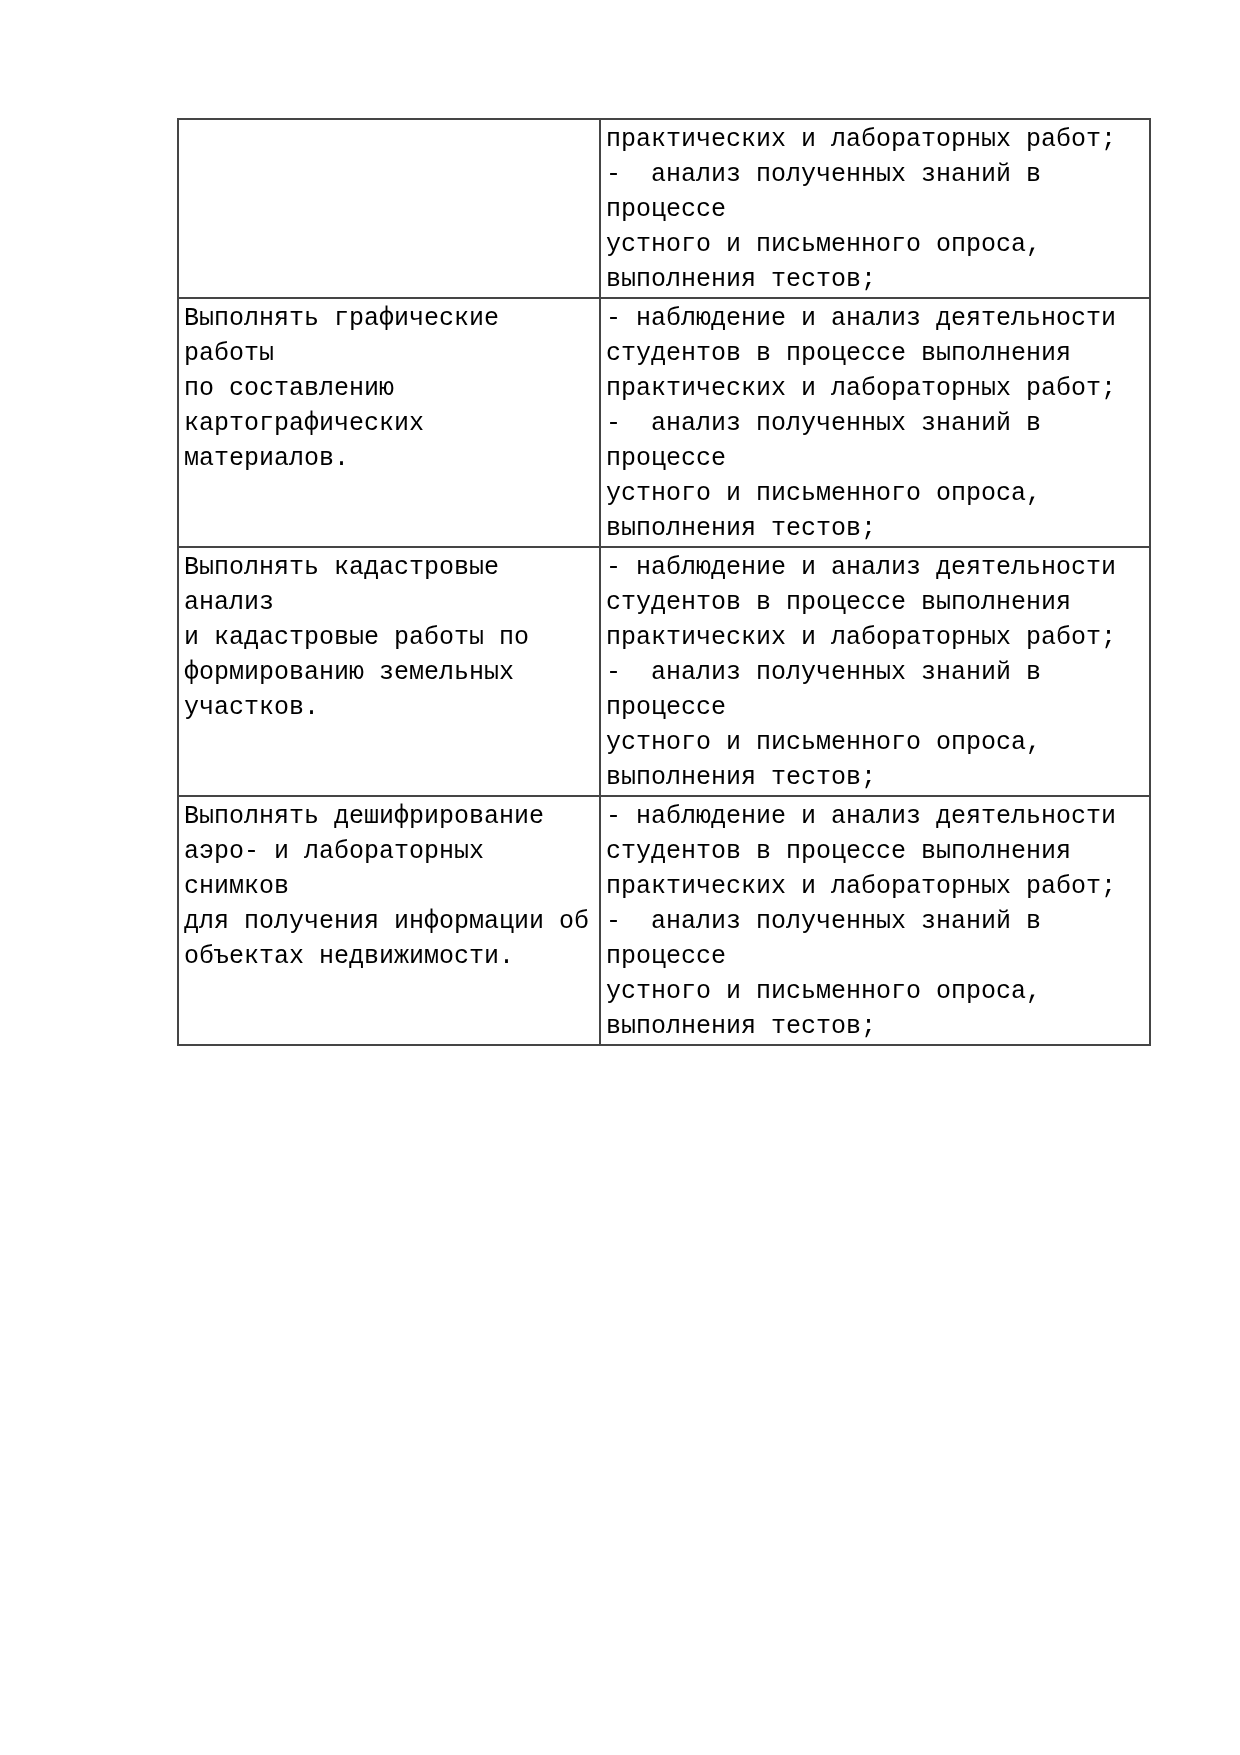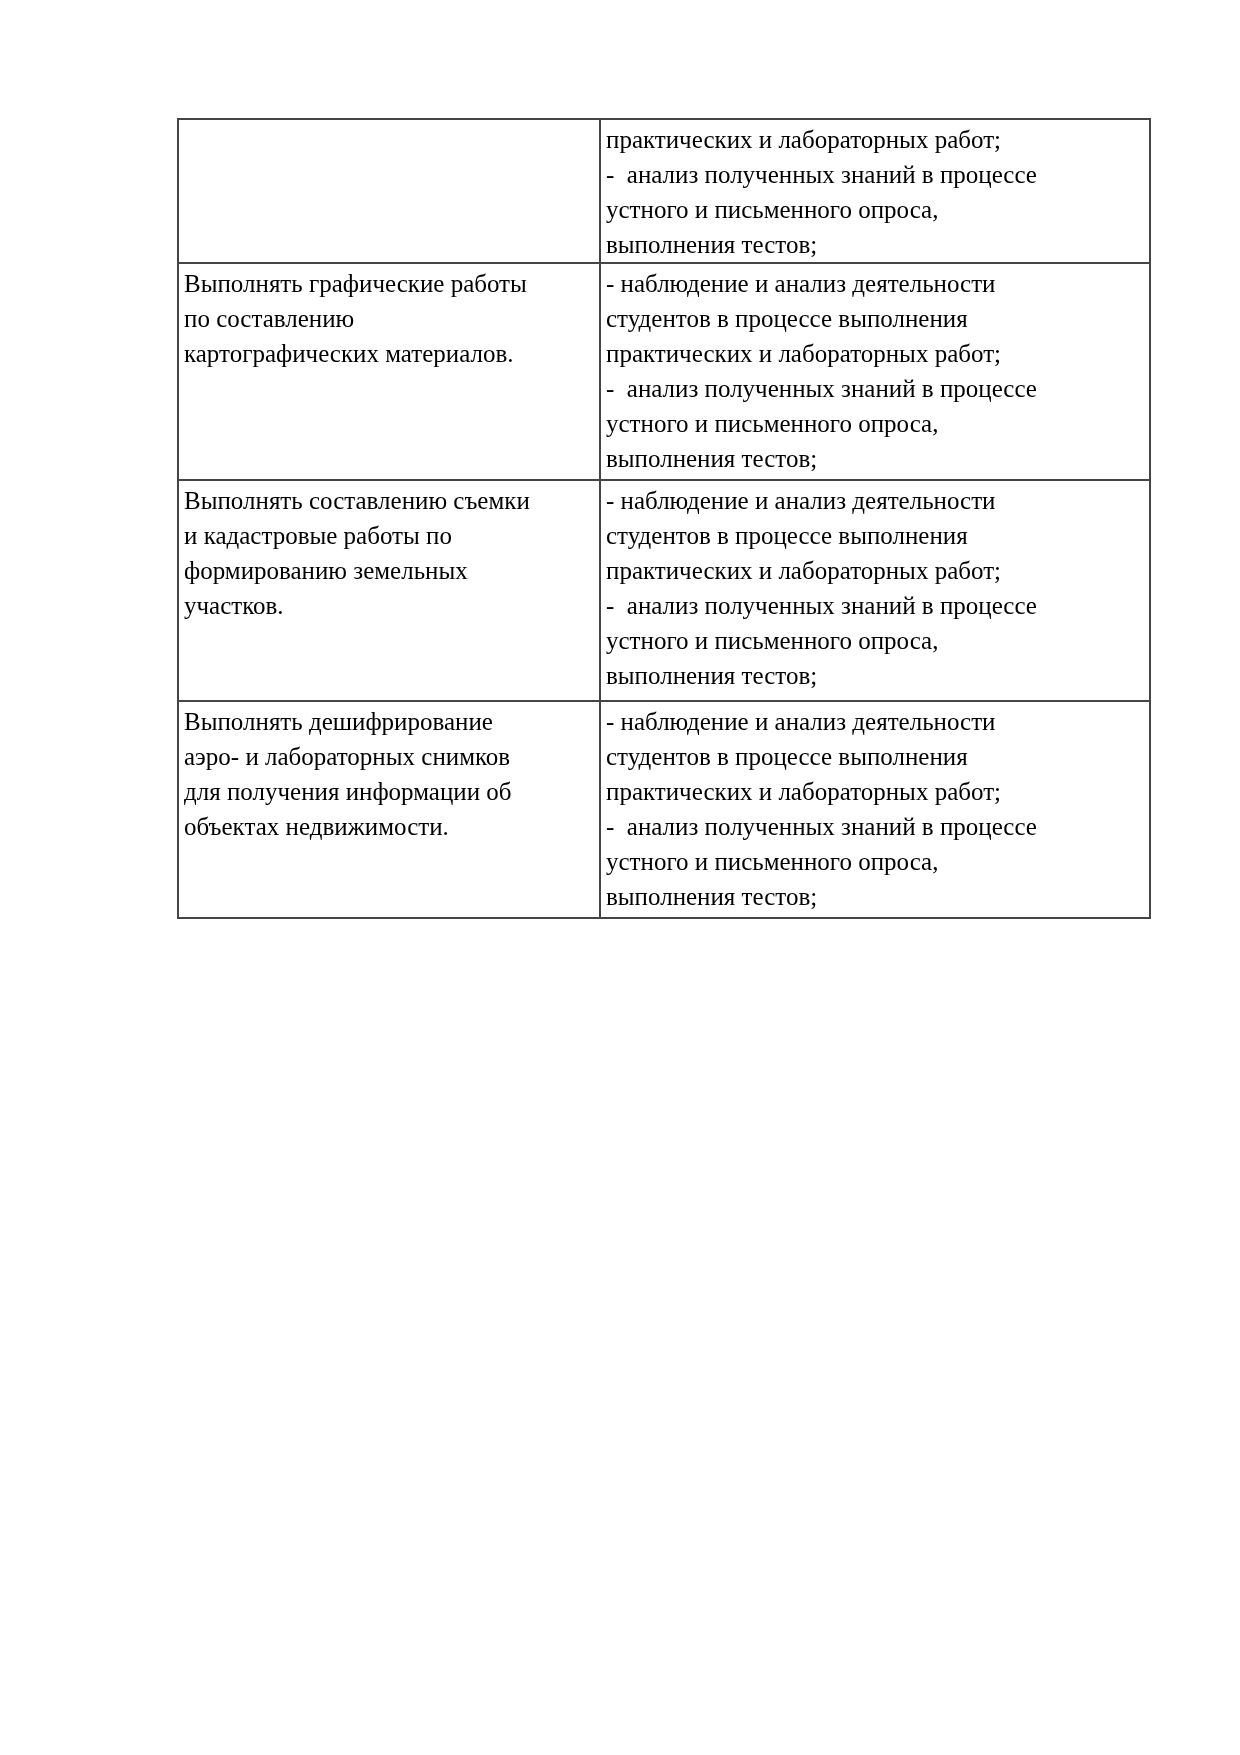--- a/index.html
+++ b/index.html
@@ -12,20 +12,21 @@
     height: 1755px;
     font-family: "Liberation Serif", "DejaVu Serif", serif;
     color: #000000;
   }
   .page {
     position: relative;
     width: 1240px;
     height: 1755px;
     background: #ffffff;
     overflow: hidden;
+    font-family: Liberation Mono, monospace;
   }
   table.doc-table {
     position: absolute;
     left: 177px;
     top: 118px;
     width: 972px;
     border-collapse: collapse;
     table-layout: fixed;
   }
   col.col-left  { width: 422px; }
@@ -68,21 +69,21 @@
 по составлению
 картографических материалов.</td>
         <td>- наблюдение и анализ деятельности
 студентов в процессе выполнения
 практических и лабораторных работ;
 -  анализ полученных знаний в процессе
 устного и письменного опроса,
 выполнения тестов;</td>
       </tr>
       <tr class="row-2">
-        <td>Выполнять составлению съемки
+        <td>Выполнять кадастровые анализ
 и кадастровые работы по
 формированию земельных
 участков.</td>
         <td>- наблюдение и анализ деятельности
 студентов в процессе выполнения
 практических и лабораторных работ;
 -  анализ полученных знаний в процессе
 устного и письменного опроса,
 выполнения тестов;</td>
       </tr>

